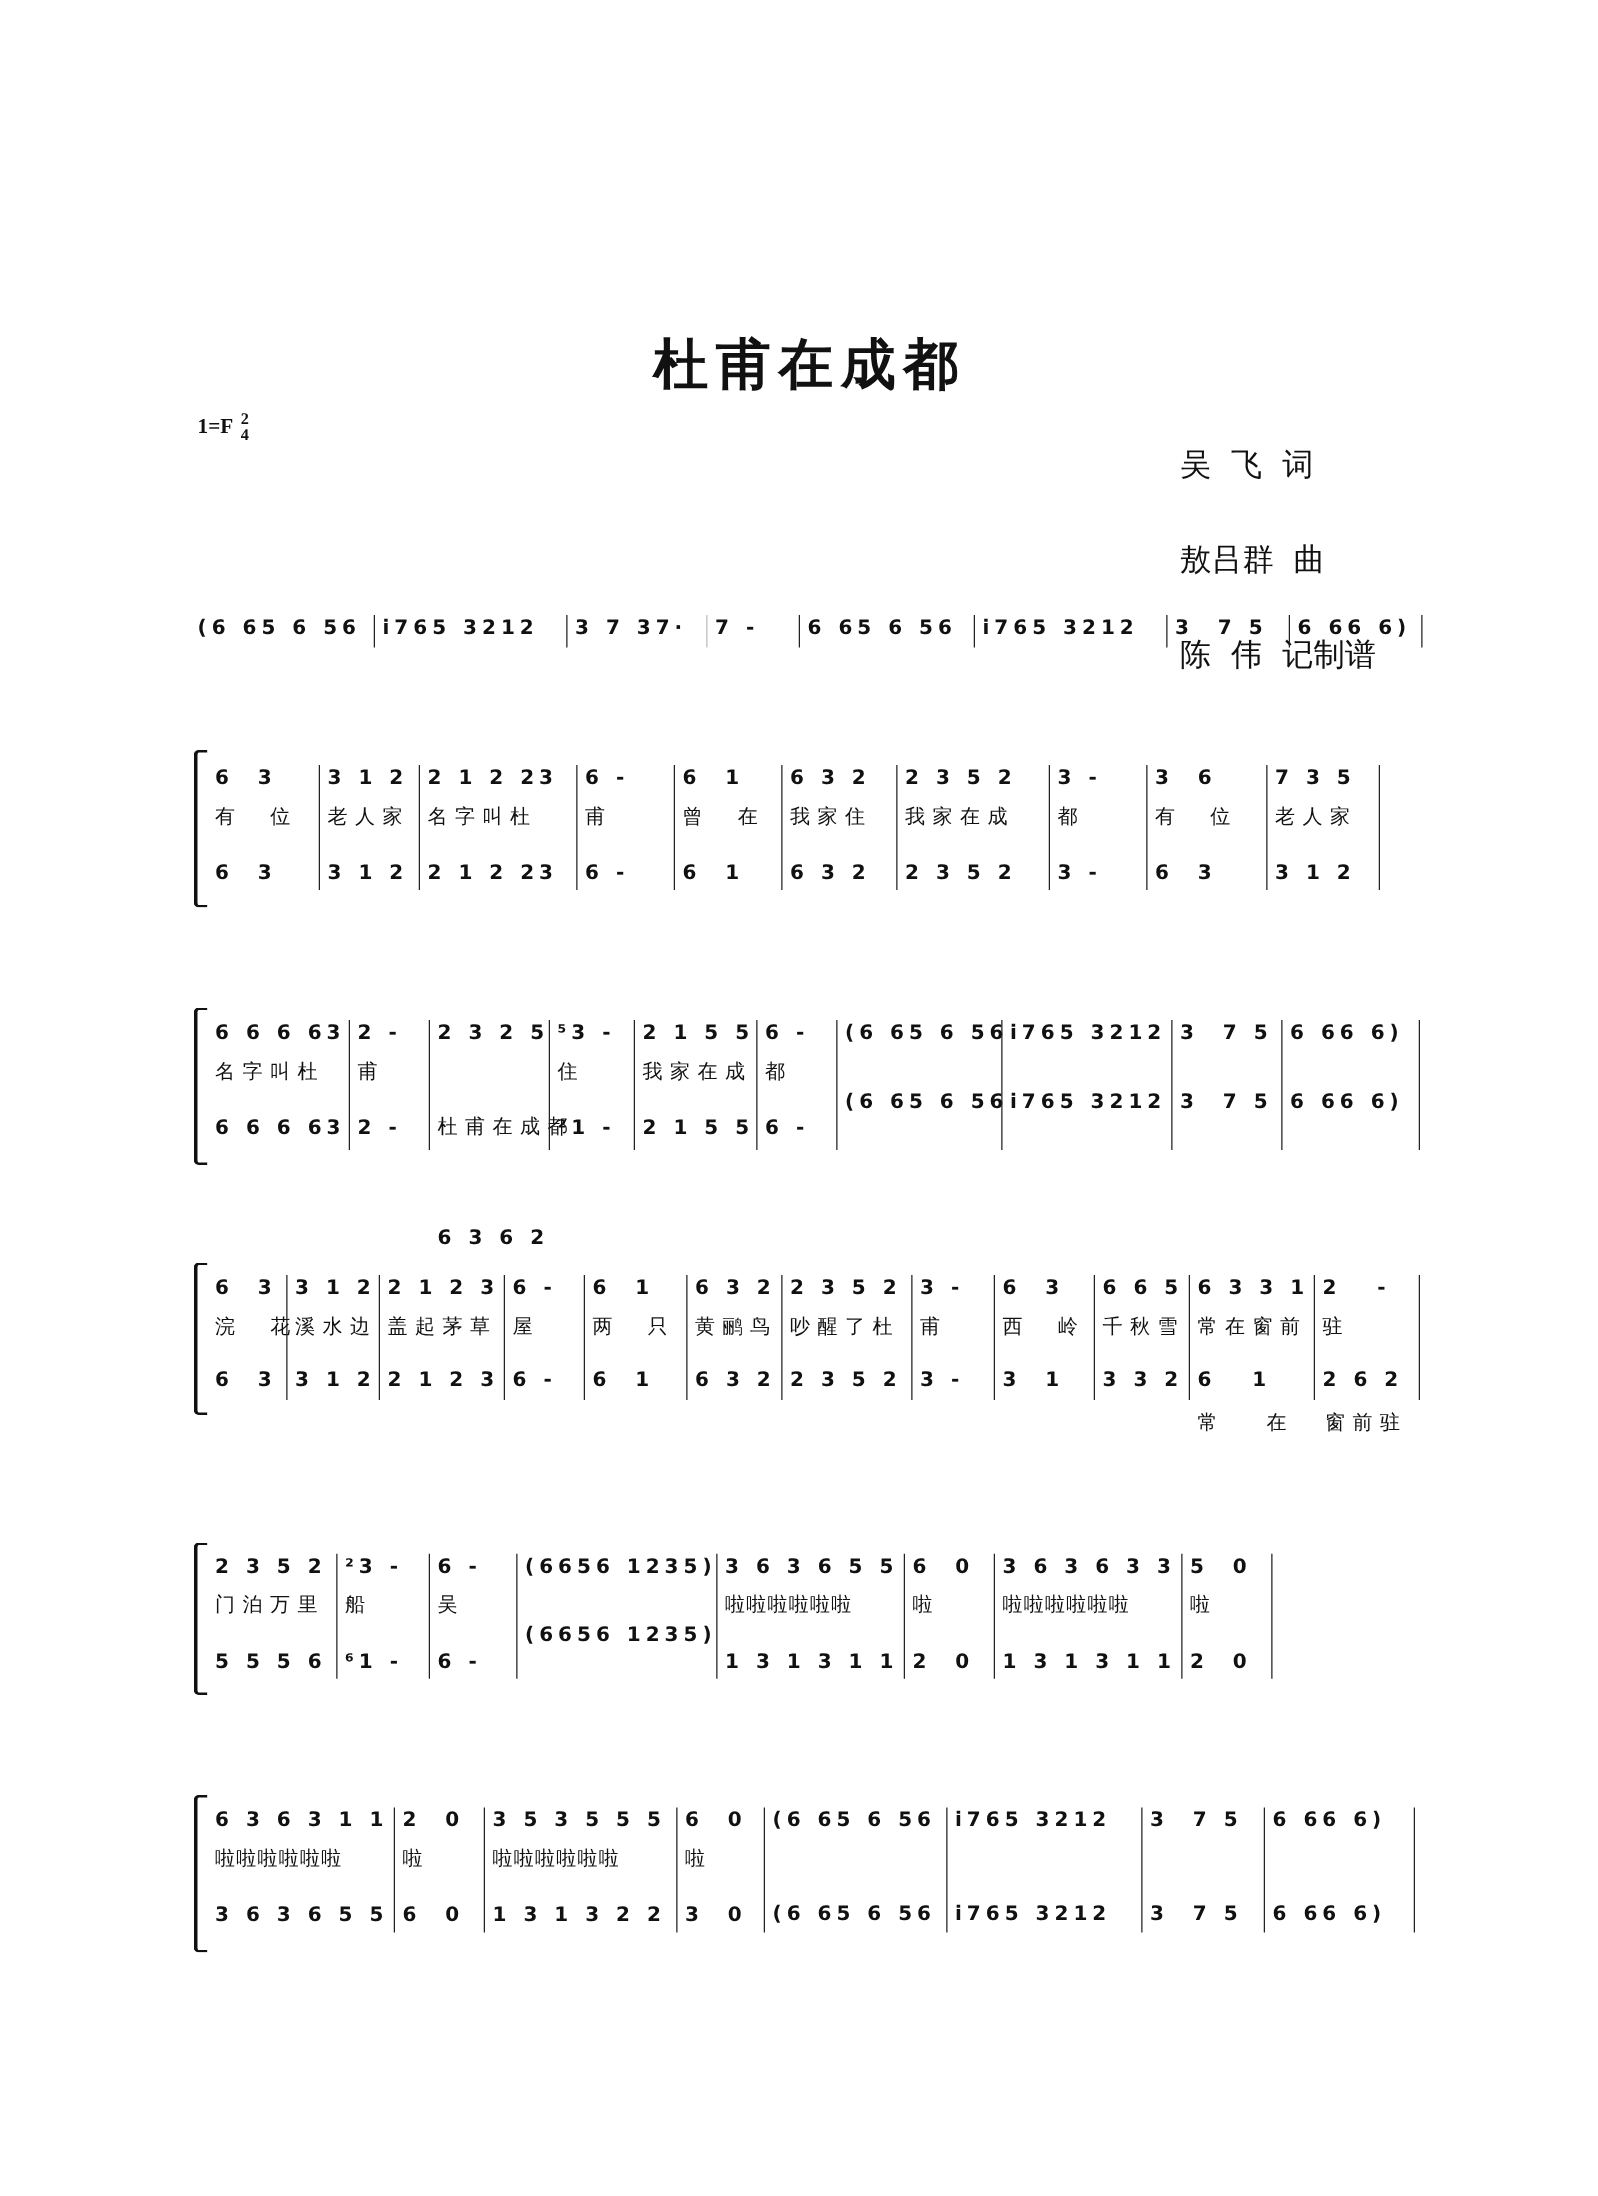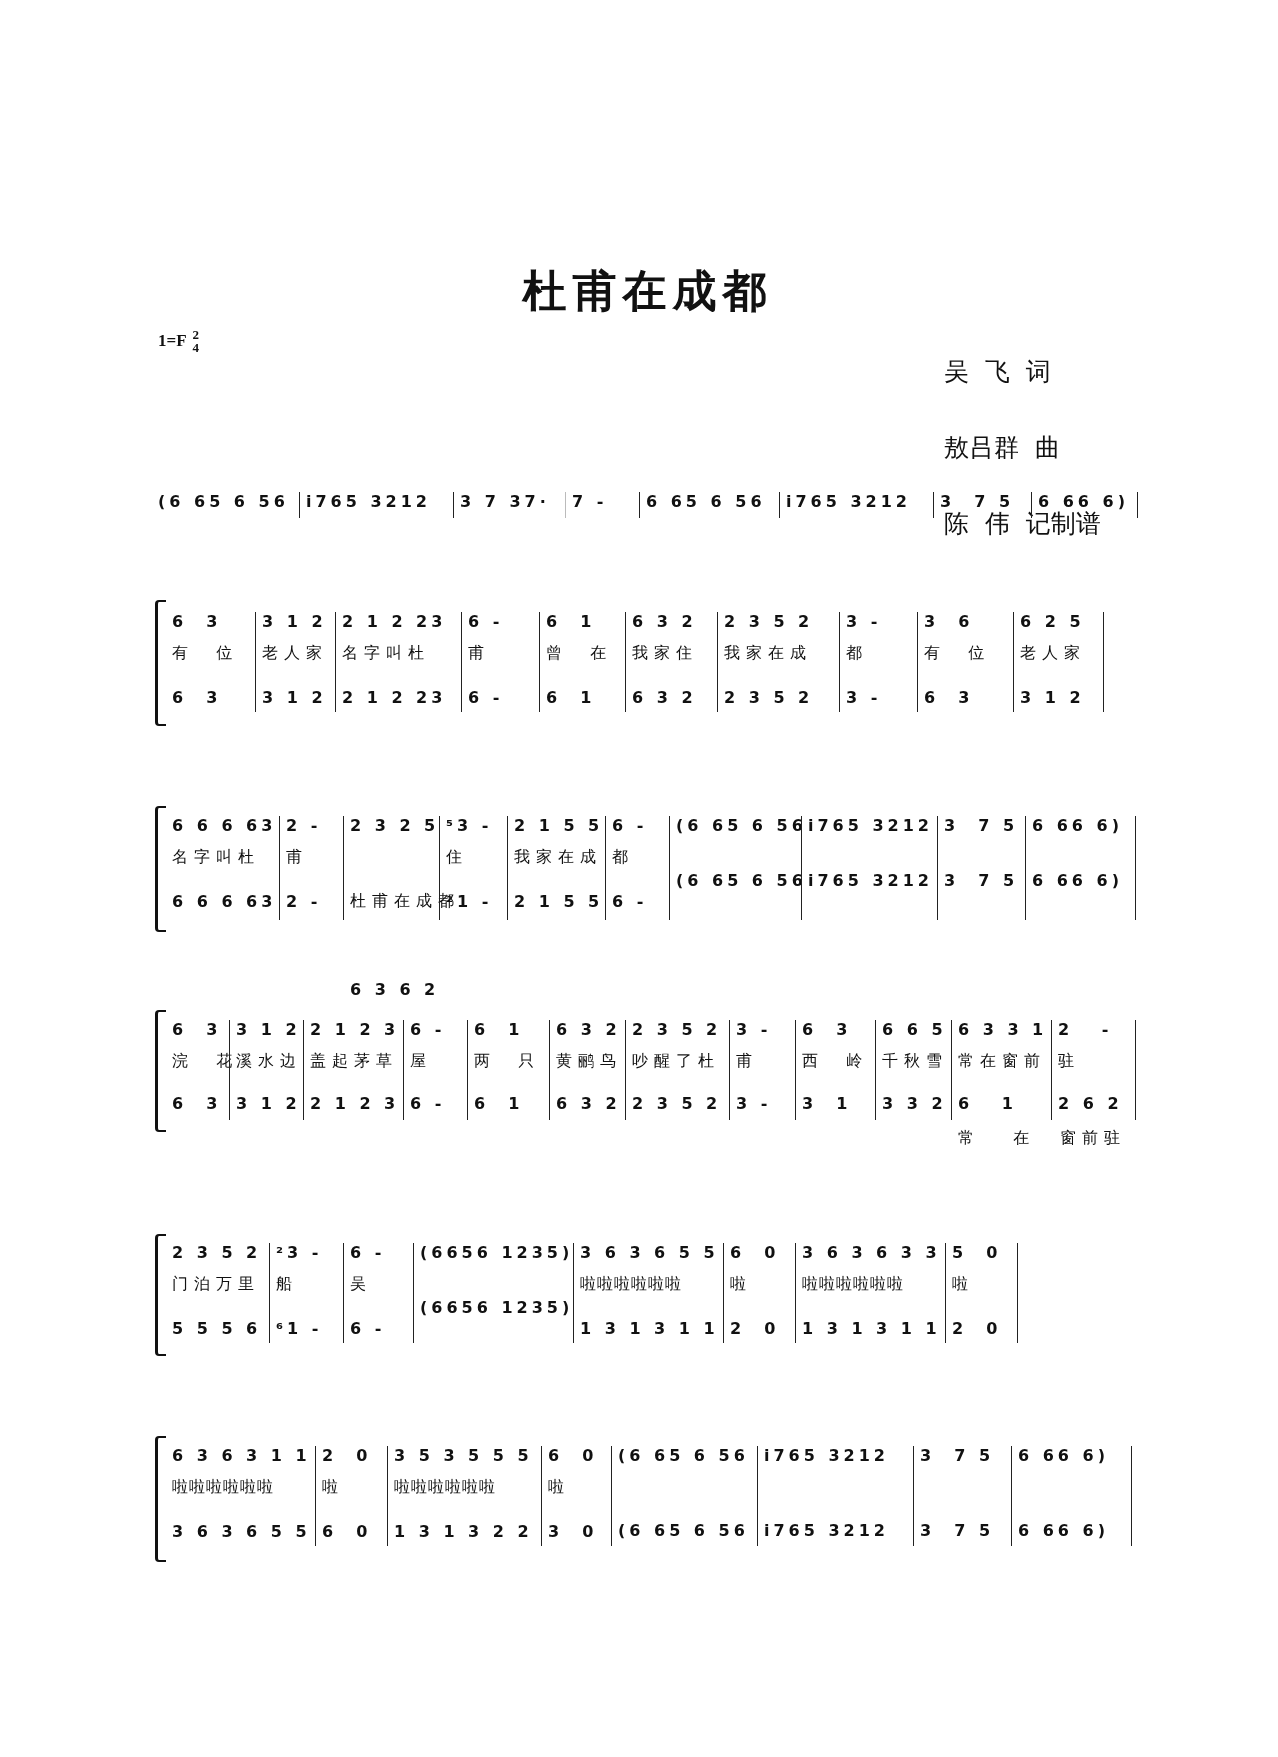--- a/index.html
+++ b/index.html
@@ -122,21 +122,21 @@
       <span class="row" style="margin-top:24px">3 -</span>
       <span class="bar" style="height:100px;"></span>
     </div>
   <div class="measure" style="width:96px;">
       <span class="row">3  6</span>
       <span class="lyr" style="margin-top:12px">有  位</span>
       <span class="row" style="margin-top:24px">6  3</span>
       <span class="bar" style="height:100px;"></span>
     </div>
   <div class="measure" style="width:90px;">
-      <span class="row">6 2 5</span>
+      <span class="row">7 3 5</span>
       <span class="lyr" style="margin-top:12px">老人家</span>
       <span class="row" style="margin-top:24px">3 1 2</span>
       <span class="bar" style="height:100px;"></span>
     </div>
 </div>
 
 <div class="brace" style="left:155px;top:806px;height:122px;"></div>
 <div class="line" style="left:166px;top:816px;">
   <div class="measure" style="width:114px;">
       <span class="row">6 6 6 63</span>

